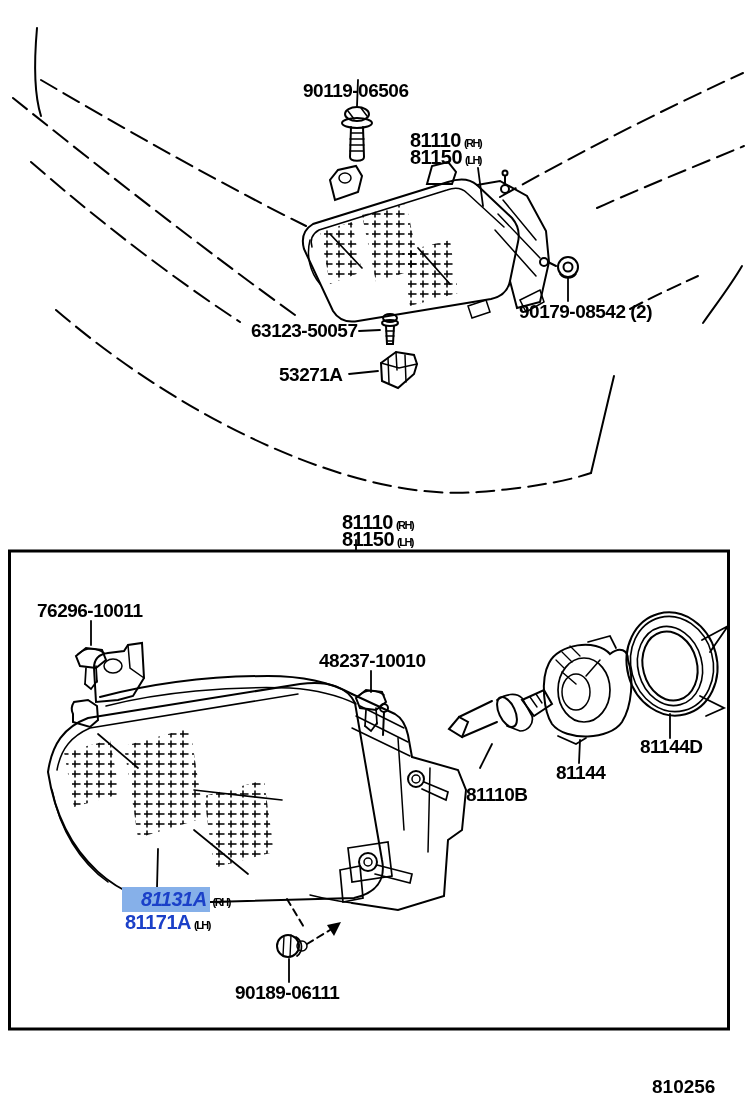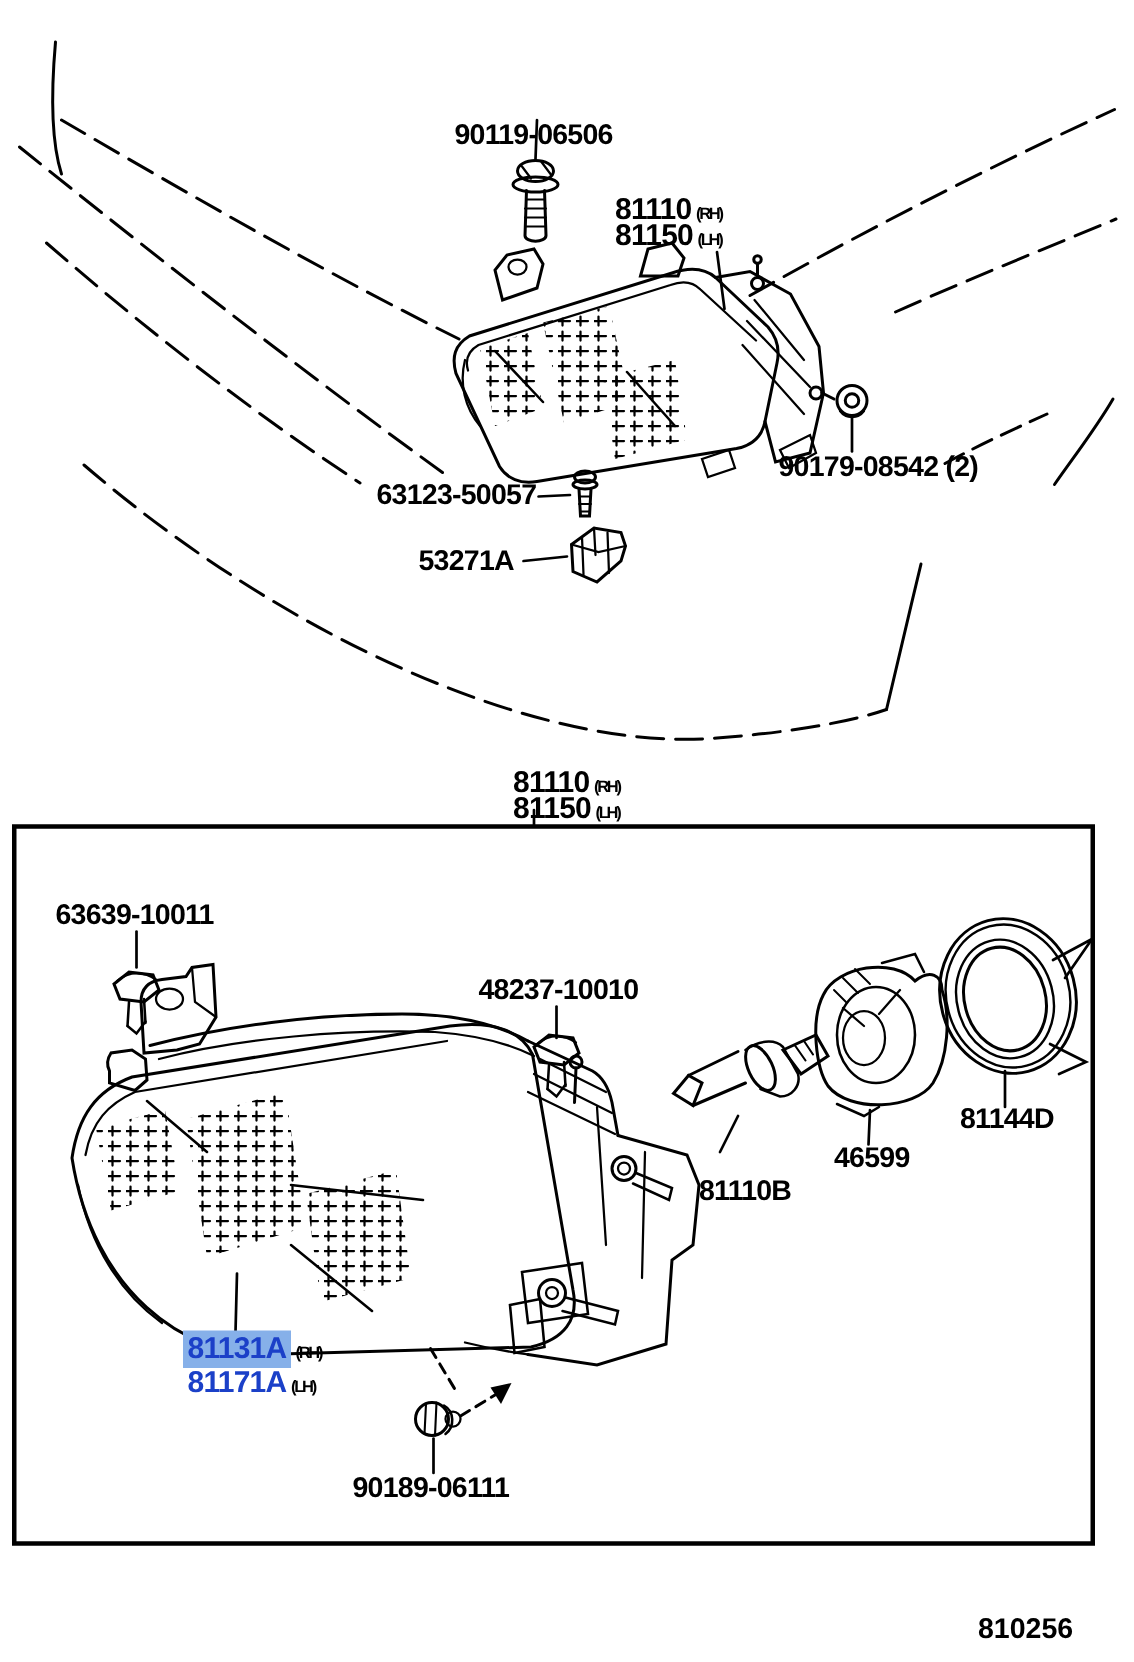--- a/index.html
+++ b/index.html
@@ -14,21 +14,21 @@
     font-family:"Liberation Sans",sans-serif;overflow:hidden;margin:0 auto;
   }
   svg{position:absolute;left:0;top:0;}
   .pn{
     position:absolute;font-weight:bold;font-size:19px;letter-spacing:-0.5px;
     color:var(--ink);white-space:nowrap;line-height:1;
   }
   .pn .side{font-size:11px;letter-spacing:-1.5px;margin-left:3px;}
   .big{font-size:20px;}
   .blue{color:var(--highlight-text);}
-  .hl{background:var(--highlight-bg);padding:1px 3px 2px 3px;}
+  .hl{background:var(--highlight-bg);padding:1px 3px 2px 19px;font-style:italic;}
   .code{position:absolute;font-weight:bold;font-size:19px;color:var(--ink);line-height:1;}
 </style>
 </head>
 <body>
 
 <div class="stage">
 
   <svg width="756" height="1108" viewBox="0 0 756 1108" fill="none" stroke="#000" stroke-width="2" stroke-linecap="round" stroke-linejooin="round">
     <defs>
       <pattern id="hatch" width="12" height="10" patternUnits="userSpaceOnUse">
@@ -216,27 +216,27 @@
 
   <div class="pn" style="left:279px;top:365px;">53271A</div>
 
   <div class="pn big" style="left:342px;top:512px;">
     <span>81110</span><span class="side">(RH)</span>
   </div>
   <div class="pn big" style="left:342px;top:529px;">
     <span>81150</span><span class="side">(LH)</span>
   </div>
 
-  <div class="pn" style="left:37px;top:601px;">63639-10011</div>
+  <div class="pn" style="left:37px;top:601px;">76296-10011</div>
 
   <div class="pn" style="left:319px;top:651px;">48237-10010</div>
 
   <div class="pn" style="left:466px;top:769px;margin-top:16px;">81110B</div>
 
-  <div class="pn" style="left:556px;top:763px;">46599</div>
+  <div class="pn" style="left:556px;top:763px;">81144</div>
 
   <div class="pn" style="left:640px;top:737px;">81144D</div>
 
   <div class="pn big" style="left:122px;top:889px;">
     <span class="hl blue">81131A</span><span class="side">(RH)</span>
   </div>
   <div class="pn big" style="left:125px;top:912px;">
     <span class="blue">81171A</span><span class="side">(LH)</span>
   </div>
 

